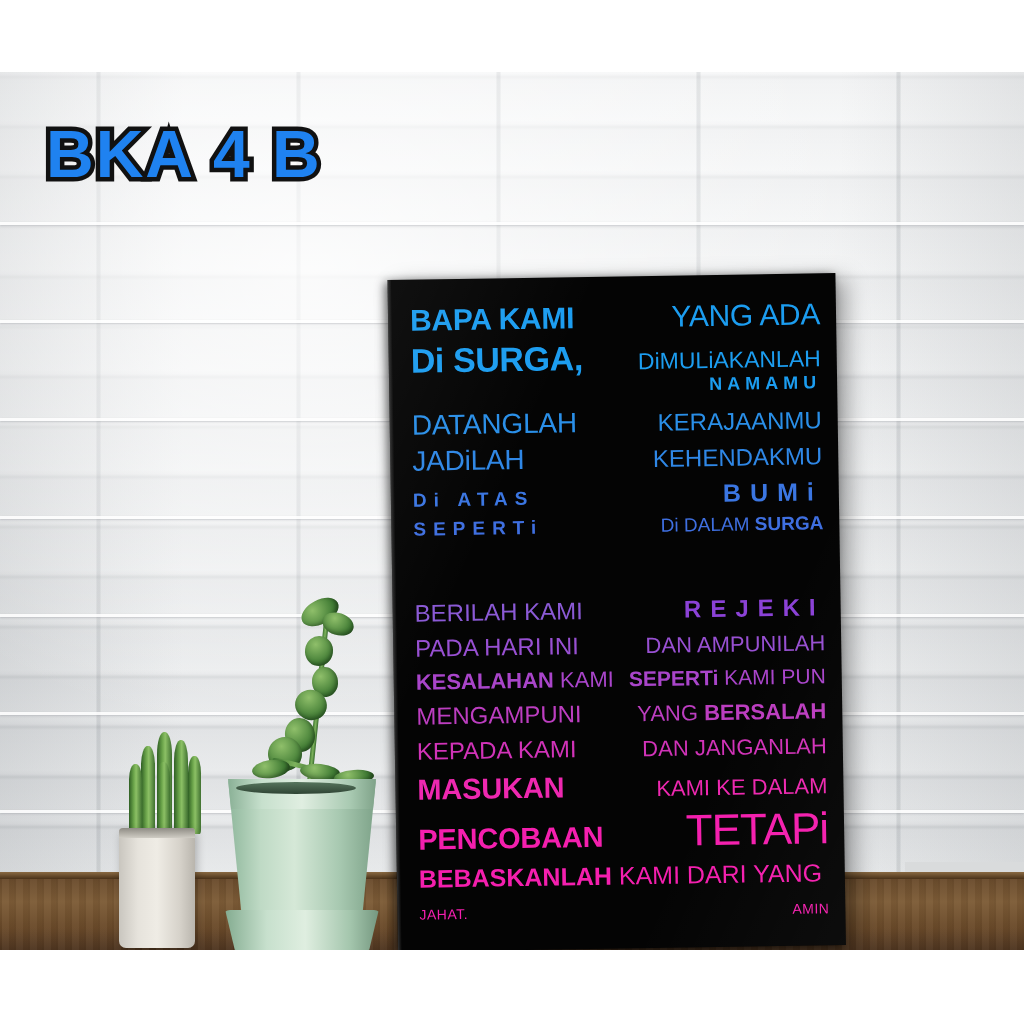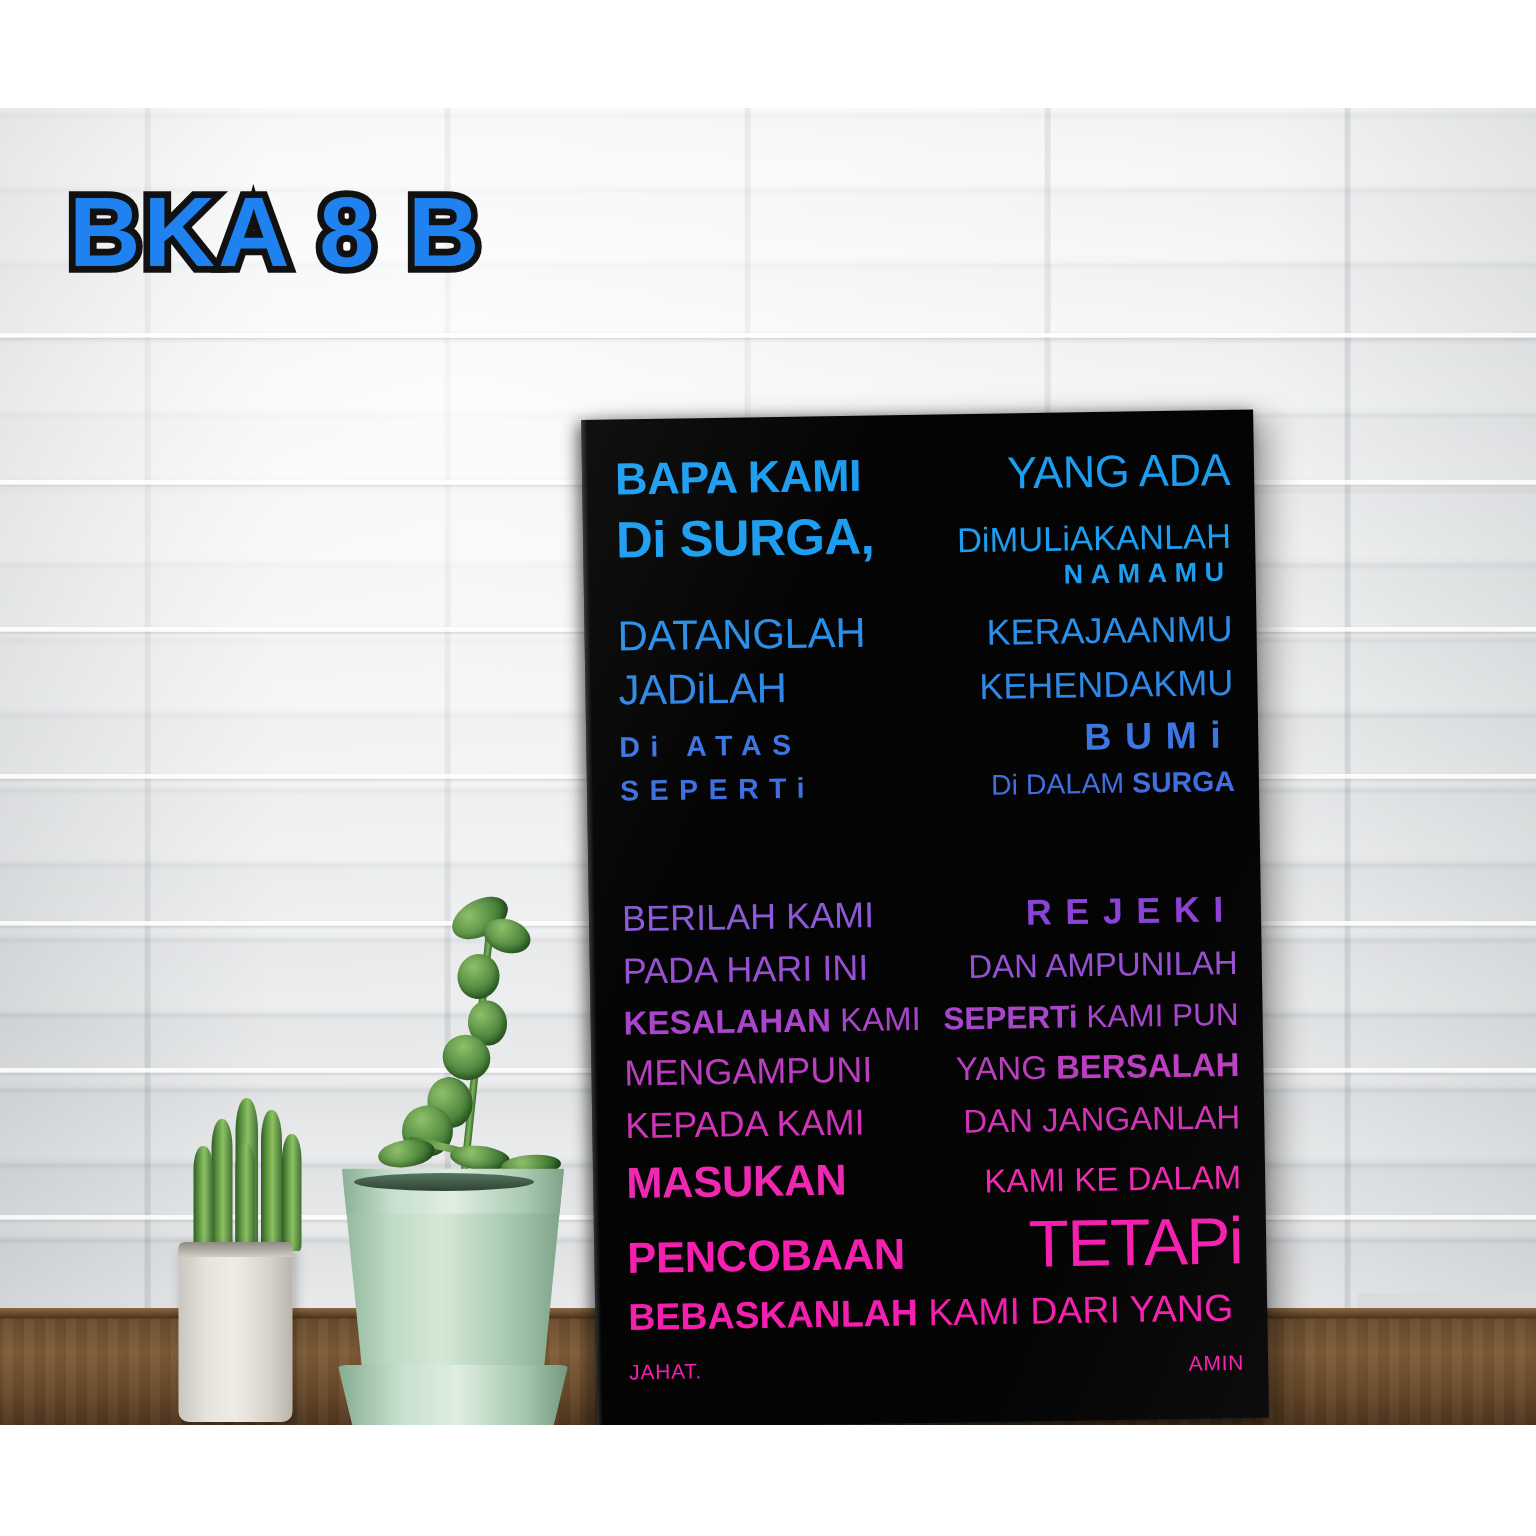--- a/index.html
+++ b/index.html
@@ -310,16 +310,16 @@
     <div class="pot-big">
       <div class="rim">
         <div class="rim-in"></div>
       </div>
     </div>
     <div class="saucer"></div>
 
   </div>
 
   <div id="watermark">
-    <span class="wm-inner">BKA 8 B</span>
+    <span class="wm-inner">BKA 4 B</span>
   </div>
 
 </div>
 
 </body></html>

